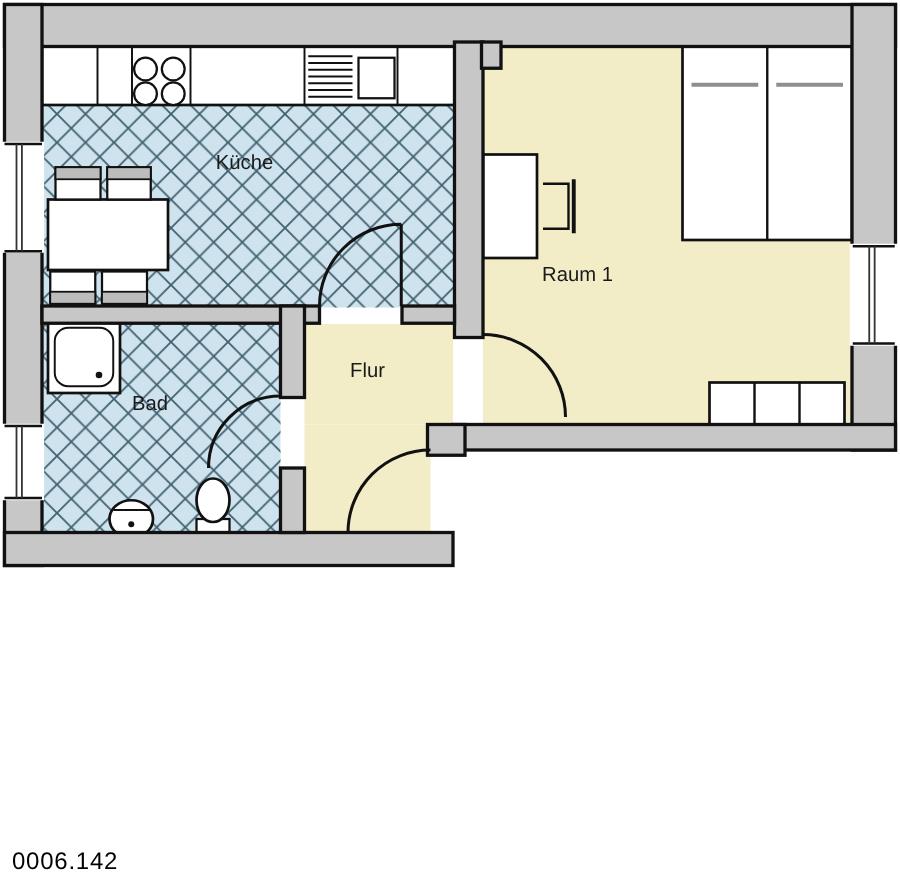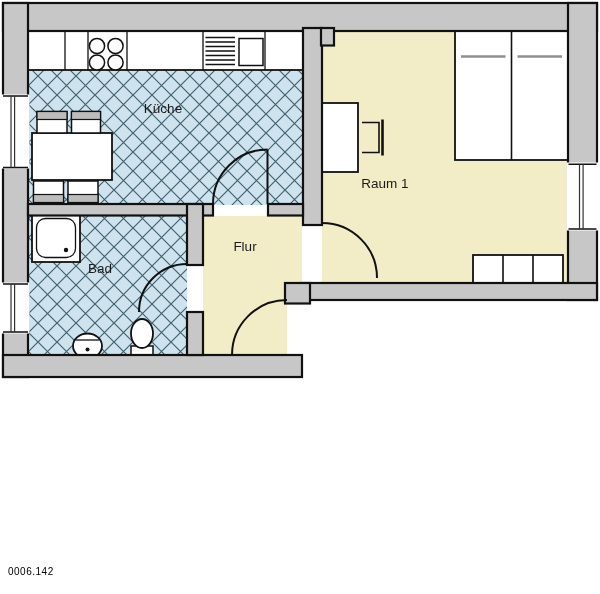--- a/index.html
+++ b/index.html
@@ -16,21 +16,21 @@
   .midline{fill:none;stroke:var(--outline);stroke-width:1.6;}
   .arc{fill:none;stroke:var(--outline);stroke-width:2;}
   .wincover{fill:#ffffff;}
   .glaze{fill:none;stroke:#333333;stroke-width:1.2;}
   .tick{fill:none;stroke:var(--outline);stroke-width:1.6;}
   .pillow{fill:none;stroke:#8f8f8f;stroke-width:2.6;}
   .grayband{fill:#bcbcbc;stroke:var(--outline);stroke-width:1.2;}
   .dot{fill:var(--outline);}
   .roomlabel{font-family:"Liberation Sans",sans-serif;font-size:13.5px;
              fill:var(--label_text);text-anchor:middle;}
-  #plan-number{position:absolute;left:8px;top:566px;font-size:10px;
+  #plan-number{position:absolute;left:8px;top:566px;font-size:16px;
                color:#000;letter-spacing:0.5px;}
 </style>
 </head>
 <body>
 
 <svg id="plan-svg" width="600" height="594" viewBox="0 0 600 594">
   <defs>
     <pattern id="hatch" width="19" height="19" patternUnits="userSpaceOnUse">
       <path class="hatchline" d="M0,0 L19,19 M19,0 L0,19"></path>
     </pattern>

